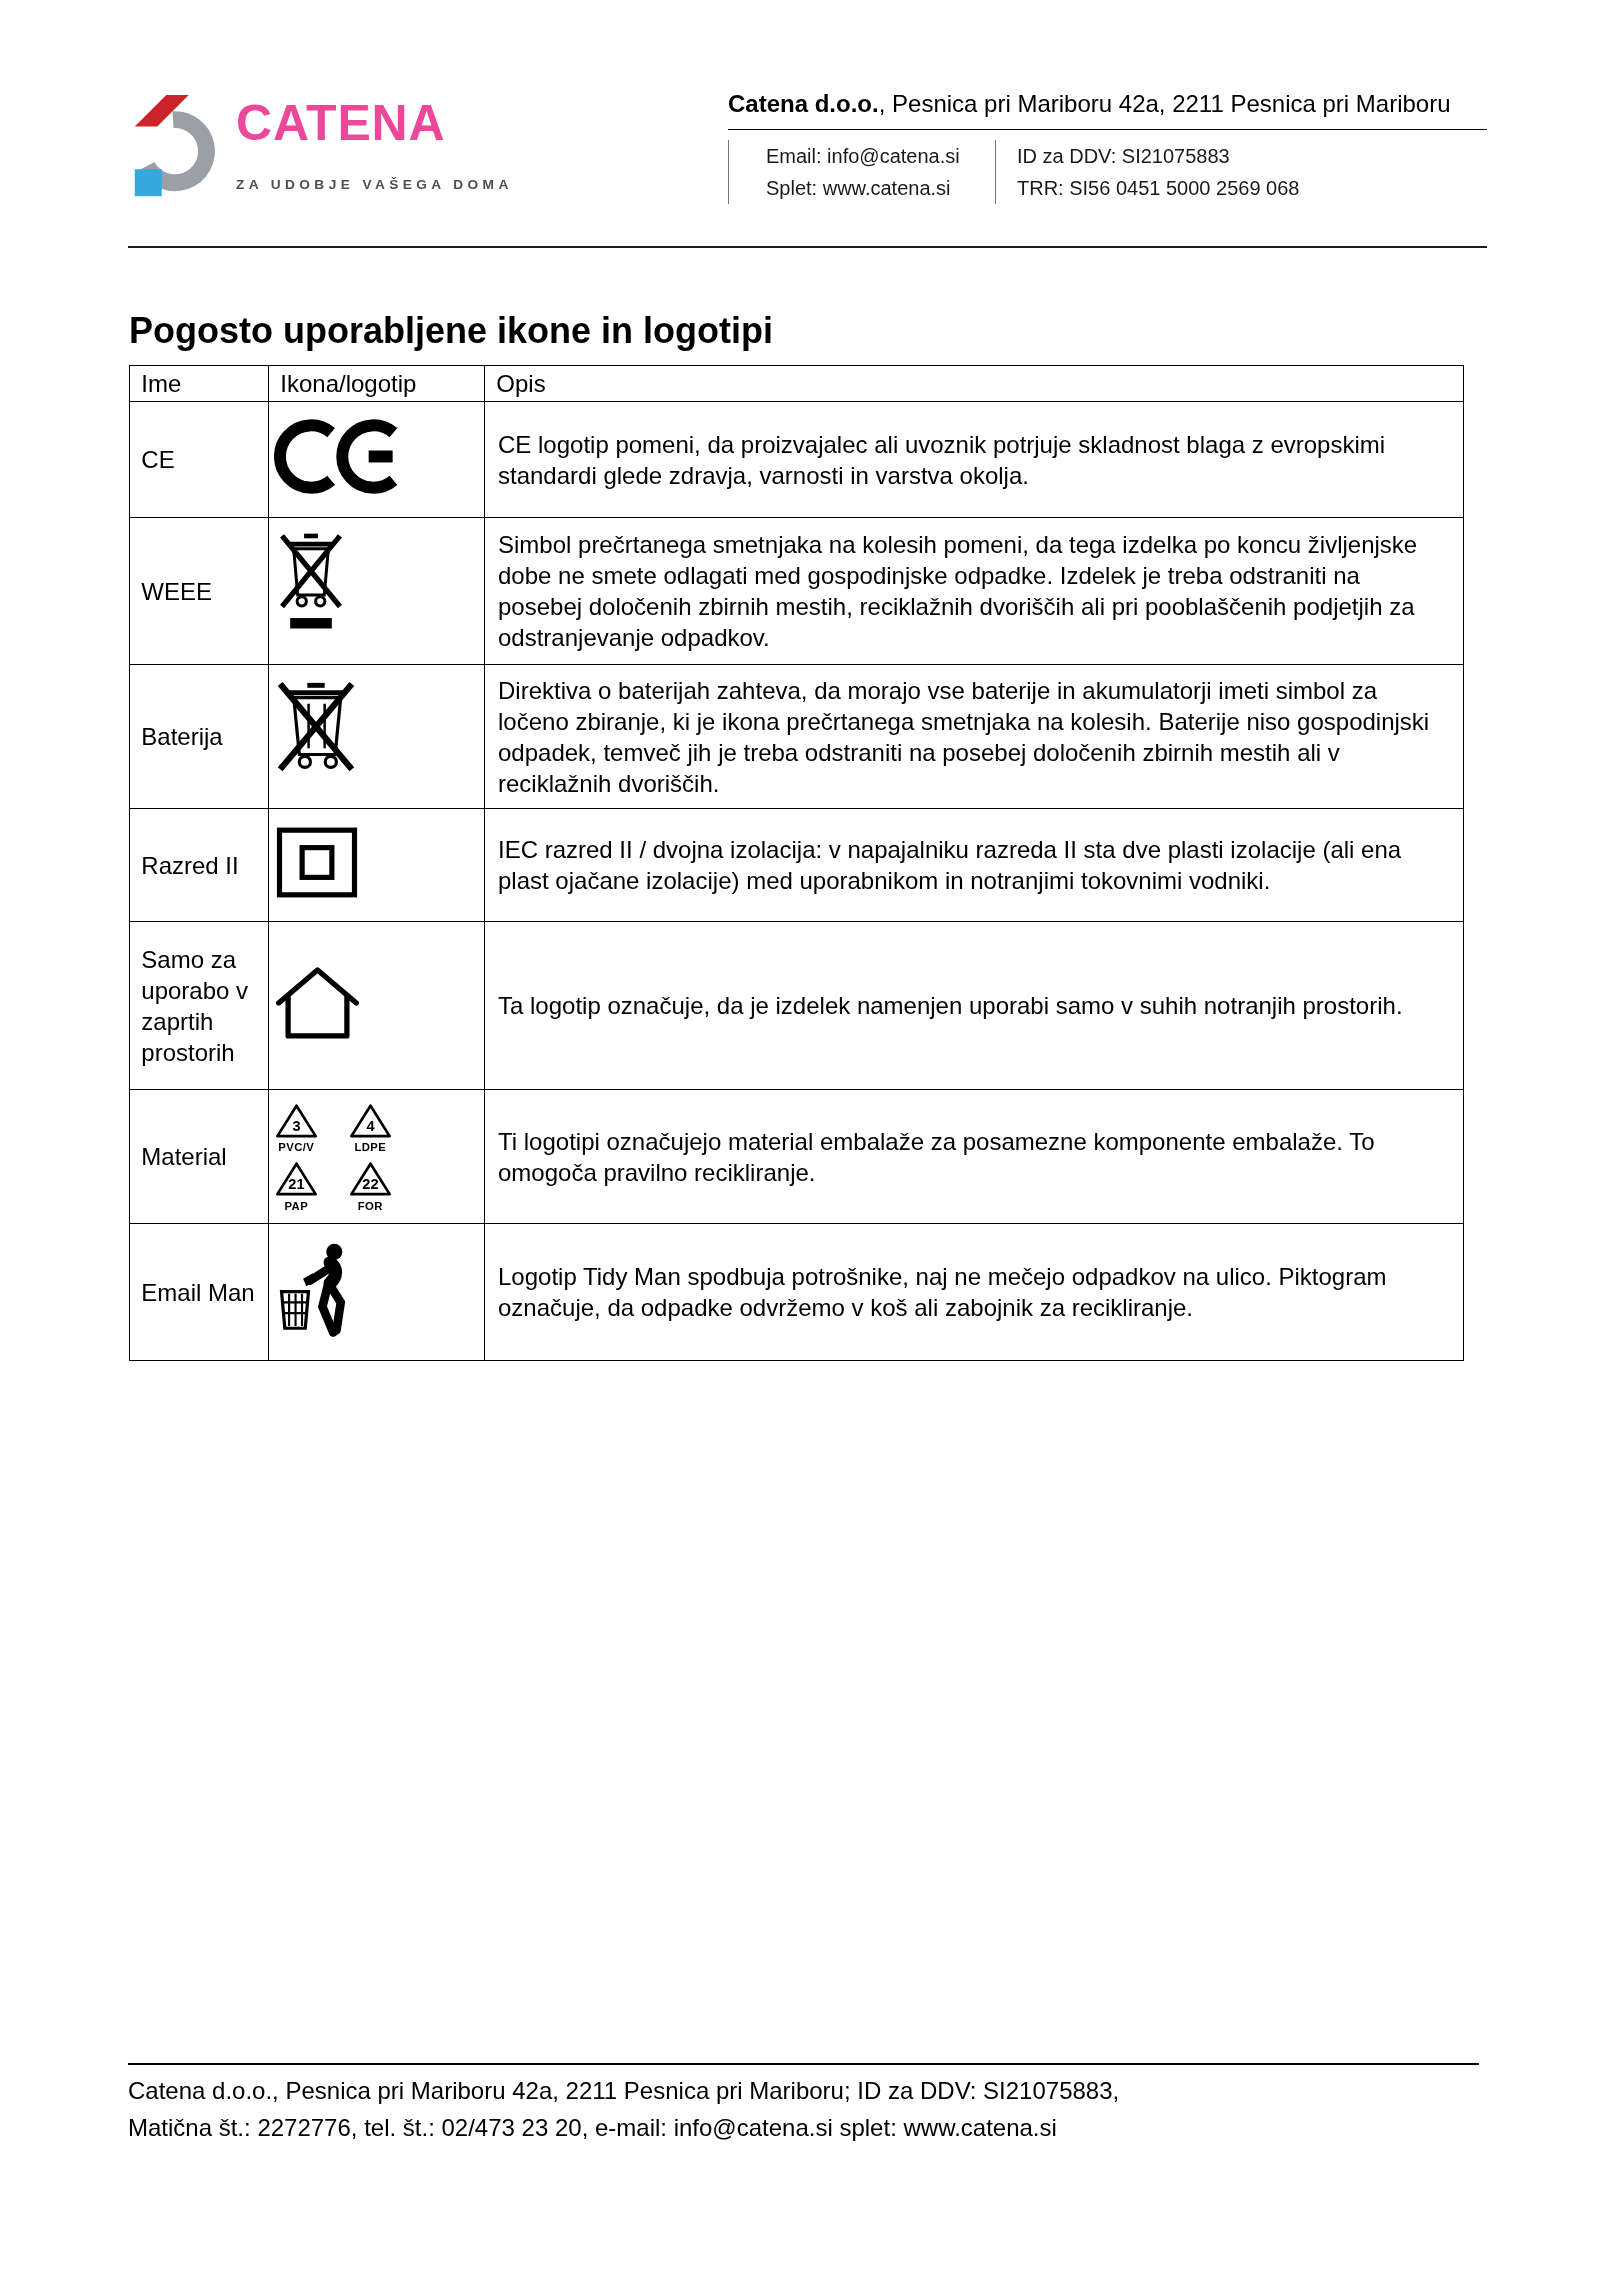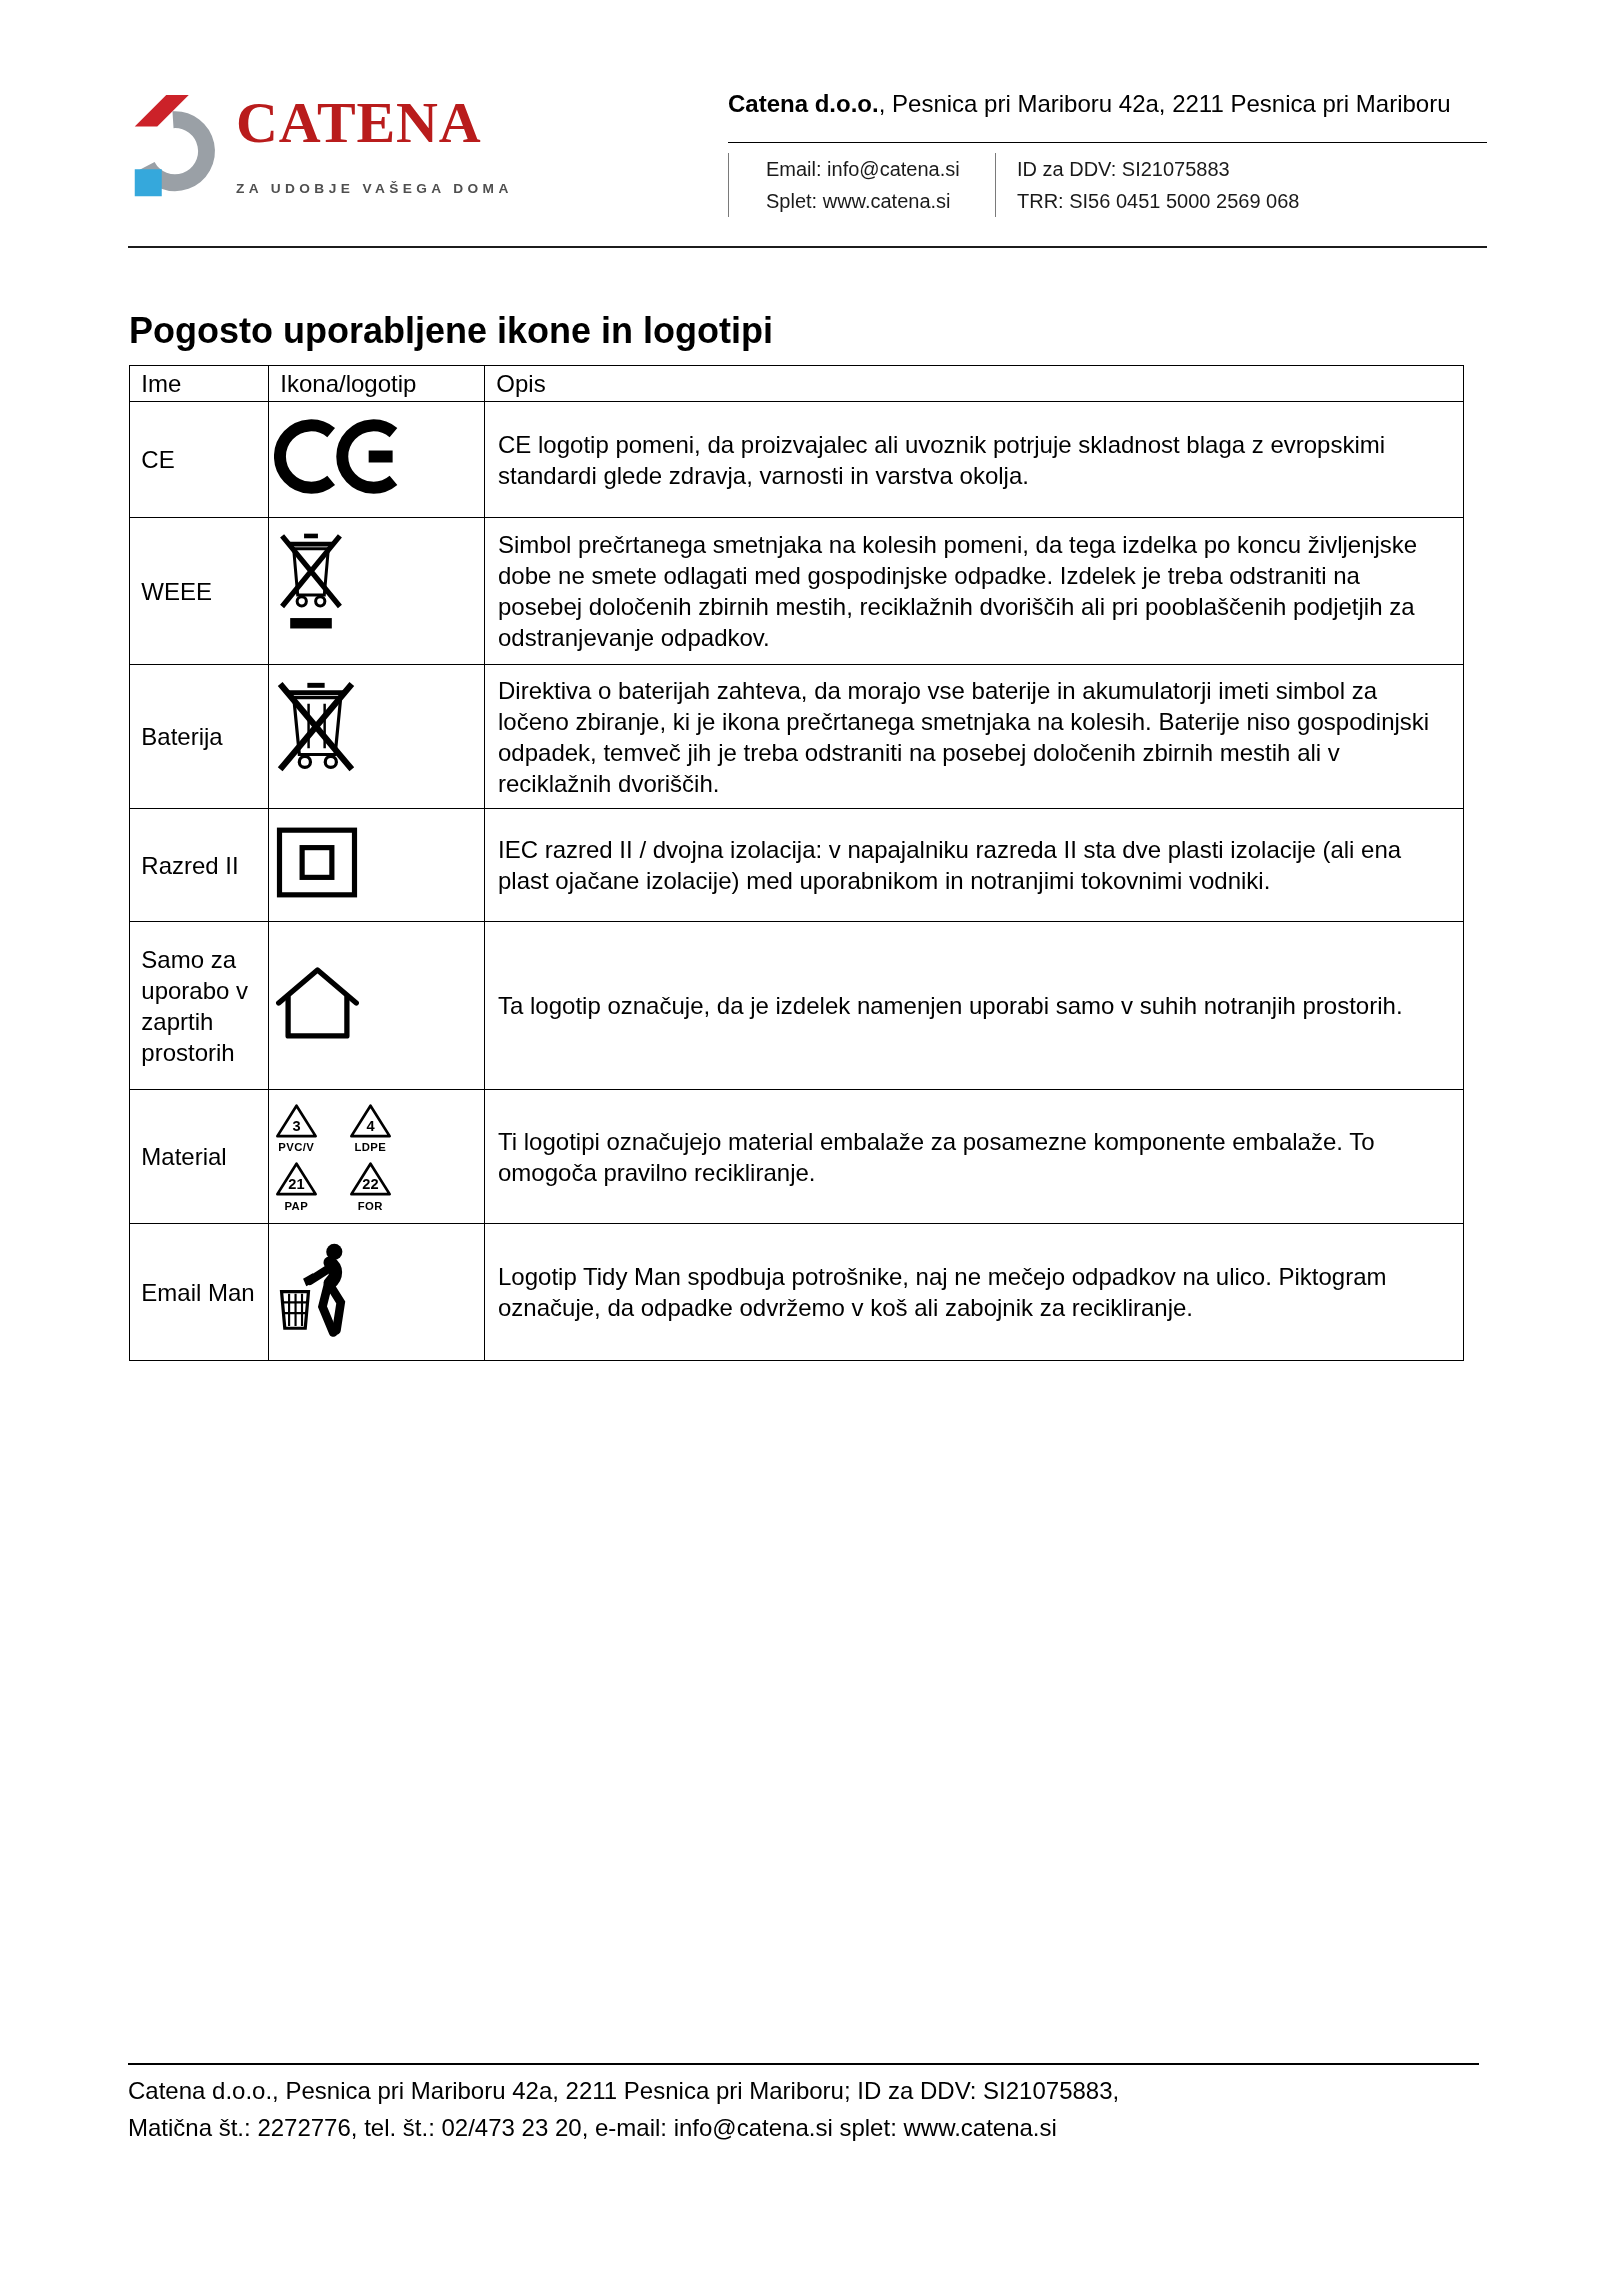--- a/index.html
+++ b/index.html
@@ -6,24 +6,24 @@
   html, body { background: #ffffff; }
   .page { position: relative; width: 1623px; height: 2295px; background: #ffffff; color: #000;
           font-family: "Liberation Sans", "DejaVu Sans", sans-serif; overflow: hidden; }
 
   
   .header { position: absolute; top: 87px; left: 128px; right: 136px;
             display: flex; justify-content: space-between; align-items: flex-start; }
   .logo { display: flex; align-items: center; gap: 18px; }
   .logo-mark { width: 90px; height: 115px; }
   .logo-text {}
-  .brand { font-size: 58px; font-weight: bold; color: #b91c1c; letter-spacing: 0.8px; line-height: 1; font-family: Liberation Serif, serif; }
+  .brand { font-size: 50px; font-weight: bold; color: #ec4899; letter-spacing: 0.8px; line-height: 1; }
   .tagline { margin-top: 29px; font-size: 13.7px; font-weight: bold; letter-spacing: 4.4px; color: #4f4f4f; }
   .info { width: 759px; padding-top: 3.2px; }
-  .company-line { font-size: 24px; padding-bottom: 24px; border-bottom: 1.6px solid #000; }
+  .company-line { font-size: 24px; padding-bottom: 11px; border-bottom: 1.6px solid #000; }
   .company-line b { font-weight: bold; }
   .contact { display: flex; margin-top: 9.7px; font-size: 20px; line-height: 32px; color: #1a1a1a; }
   .c1 { width: 194px; }
   .c2 { width: 267px; border-left: 1.6px solid #7a7a7a; padding-left: 37px; }
   .c3 { flex: 1; border-left: 1.6px solid #7a7a7a; padding-left: 21px; }
   .header-rule { position: absolute; top: 246px; left: 128px; right: 136px; border-top: 2.4px solid #1c1c1c; }
 
   
   .doc-title { position: absolute; top: 310px; left: 129px; font-size: 36px; font-weight: bold; }
   table.icons { position: absolute; top: 365px; left: 129px; width: 1334px;

